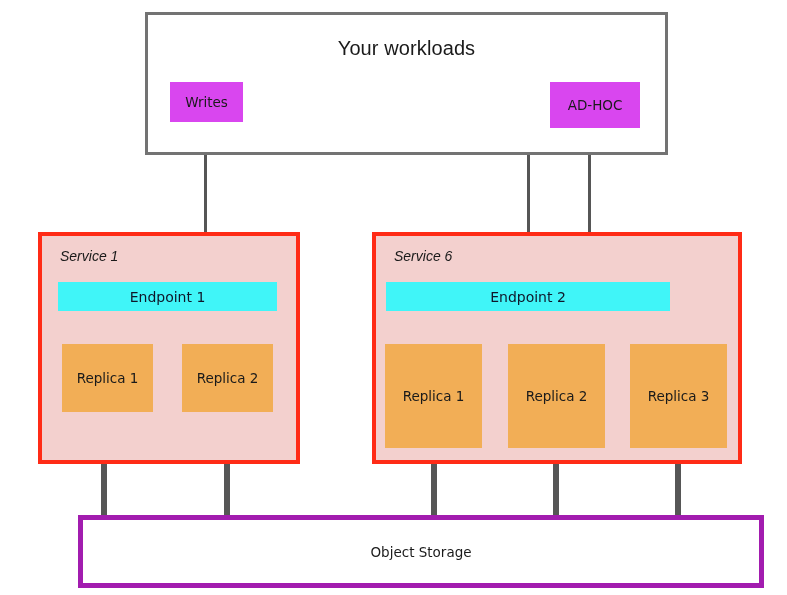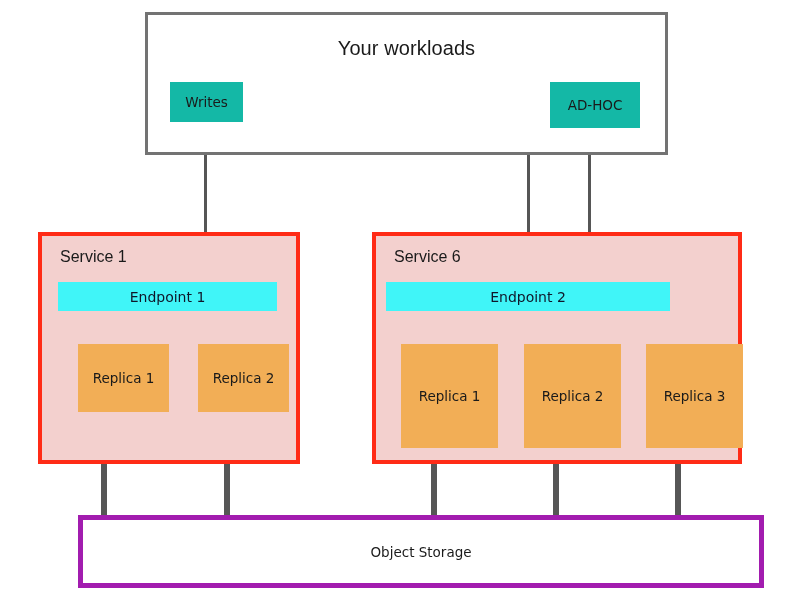--- a/index.html
+++ b/index.html
@@ -34,21 +34,21 @@
     left: 0; right: 0; top: 22px;
     text-align: center;
     font-family: "Liberation Sans", sans-serif;
     font-size: 20px;
     color: #1a1a1a;
     letter-spacing: .1px;
   }
 
   
   .chip {
-    background: #14b8a6;
+    background: #d946ef;
     display: flex;
     align-items: center;
     justify-content: center;
     text-align: center;
     font-family: "DejaVu Sans", sans-serif;
     font-size: 13.5px;
     color: #1a1a1a;
     line-height: 1.25;
     padding: 14px 6px;
   }
@@ -60,22 +60,23 @@
   .service-box {
     border: 4px solid #ff2b16;
     background: #f3d0ce;
   }
   .svc1 { left: 38px;  top: 232px; width: 262px; height: 232px; }
   .svc2 { left: 372px; top: 232px; width: 370px; height: 232px; }
   .service-title {
     position: absolute;
     left: 18px; top: 12px;
     font-family: "Liberation Sans", sans-serif;
-    font-size: 16px;
+    font-size: 14px;
     color: #1a1a1a;
+    font-style: italic;
   }
 
   
   .endpoint {
     background: #40f5f8;
     display: flex;
     align-items: center;
     justify-content: center;
     font-family: "DejaVu Sans", sans-serif;
     font-size: 14px;
@@ -86,21 +87,20 @@
 
   
   .replica {
     background: #f2ae56;
     display: flex;
     align-items: center;
     justify-content: center;
     font-family: "DejaVu Sans", sans-serif;
     font-size: 13.5px;
     color: #1a1a1a;
-    margin-left: 16px;
   }
 
   
   .storage-box {
     left: 52px; top: 515px;
     width: 686px; height: 73px;
     border: 5px solid #a21caf;
     background: #ffffff;
     display: flex;
     align-items: center;

